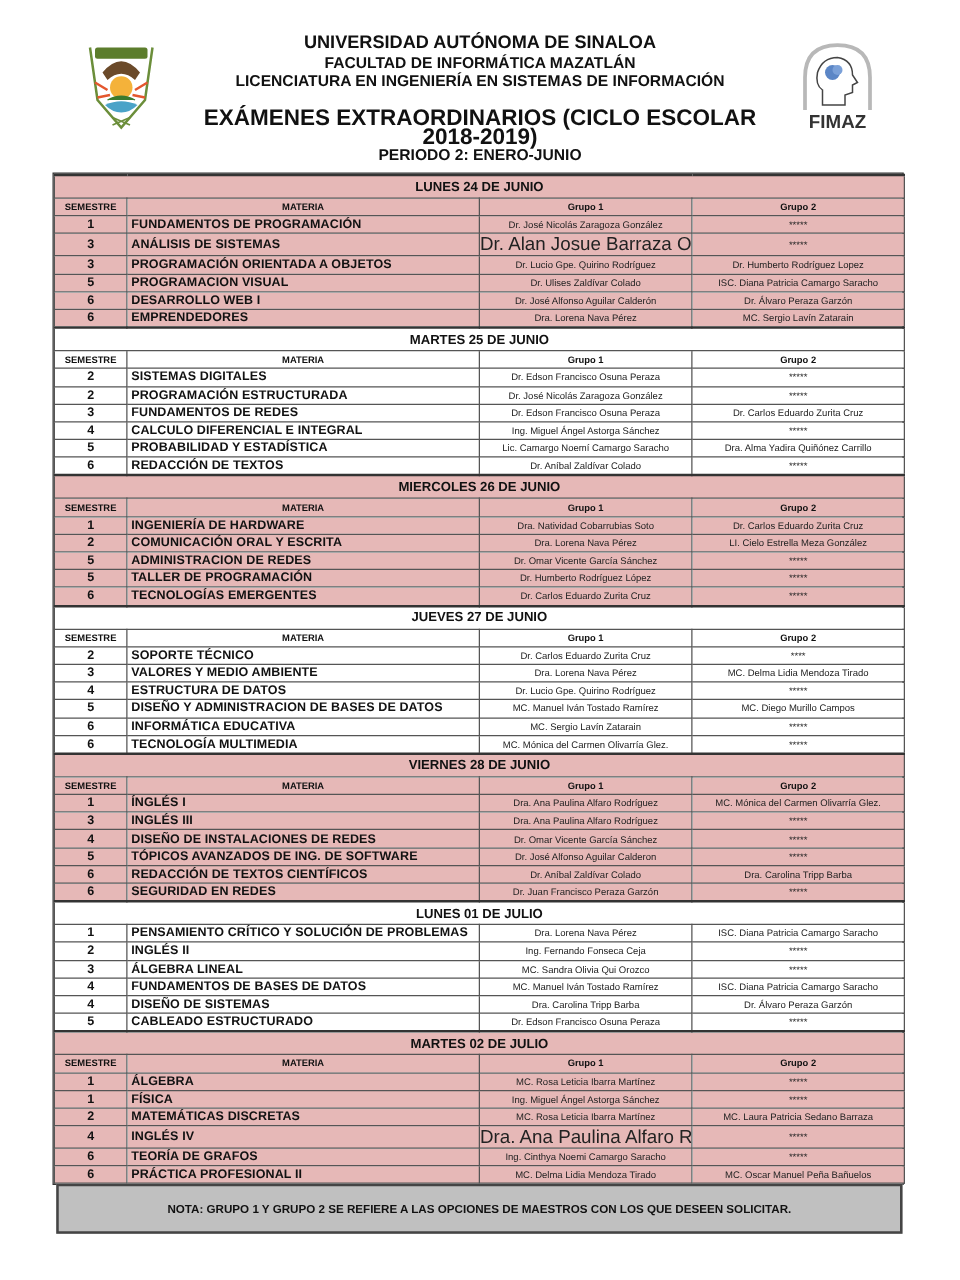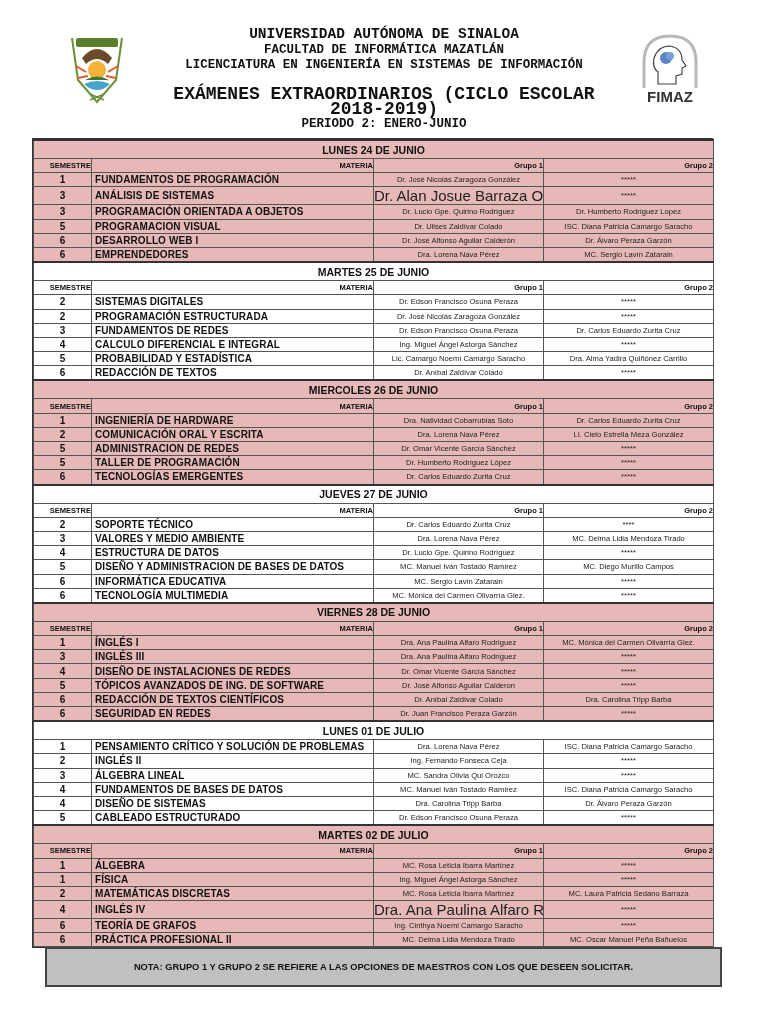--- a/index.html
+++ b/index.html
@@ -1,33 +1,33 @@
 <!DOCTYPE html>
 <html><head>
 <meta charset="utf-8">
 <style>
   html, body { margin:0; padding:0; background:#ffffff; }
   body { width:768px; height:1024px; position:relative; font-family:"Liberation Sans", sans-serif; color:#111; overflow:hidden; }
   .header { position:absolute; top:22px; left:0; width:768px; height:108px; }
   .logo-left { position:absolute; left:64px; top:6px; width:66px; height:76px; }
   .logo-right { position:absolute; left:636px; top:10px; width:68px; height:74px; }
-  .titles { position:absolute; left:150px; width:468px; top:0; text-align:center; font-weight:bold;font-family:Liberation Mono, monospace; }
+  .titles { position:absolute; left:150px; width:468px; top:0; text-align:center; font-weight:bold; }
   .t1 { font-size:14.5px; margin-top:4px; line-height:17px; }
   .t2 { font-size:12.5px; line-height:15px; }
   .t3 { font-size:12.5px; line-height:15px; }
   .t4 { font-size:18px; line-height:15px; margin-top:14px; }
   .t5 { font-size:12.5px; line-height:15px; }
 
-  .schedule { position:absolute; left:32px; top:138px; width:681px; border:1.5px solid #333; box-sizing:border-box; }
+  .schedule { position:absolute; left:42px; top:138px; width:681px; border:1.5px solid #333; box-sizing:border-box; }
   table { border-collapse:collapse; width:100%; table-layout:fixed; }
   td, th { border:1px solid #555; padding:0; height:13.2px; font-size:8px; overflow:hidden; white-space:nowrap; }
   .pink td, .pink th { background:#e6b8b7; }
   .white td, .white th { background:#ffffff; }
   .day-row td { font-size:10.5px; font-weight:bold; text-align:center; height:17px; border-top:2px solid #333; }
-  th { font-size:7.5px; font-weight:bold; text-align:right; }
+  th { font-size:7.5px; font-weight:bold; text-align:center; }
   .sem { text-align:center; font-weight:bold; font-size:10px; }
   .mat { text-align:left; font-weight:bold; font-size:10px; padding-left:3px; letter-spacing:0.1px; }
   .g { text-align:center; font-size:7.6px; color:#222; }
   .g.big { font-size:15px; }
   col.c1 { width:58px; }
   col.c2 { width:282px; }
   col.c3 { width:170px; }
   col.c4 { width:170px; }
 
   .note { position:absolute; left:45px; top:947px; width:677px; height:40px; background:#c0c0c0; border:2px solid #444; border-top-width:2px; box-sizing:border-box; display:flex; align-items:center; justify-content:center; font-size:9.3px; font-weight:bold; color:#111; }

